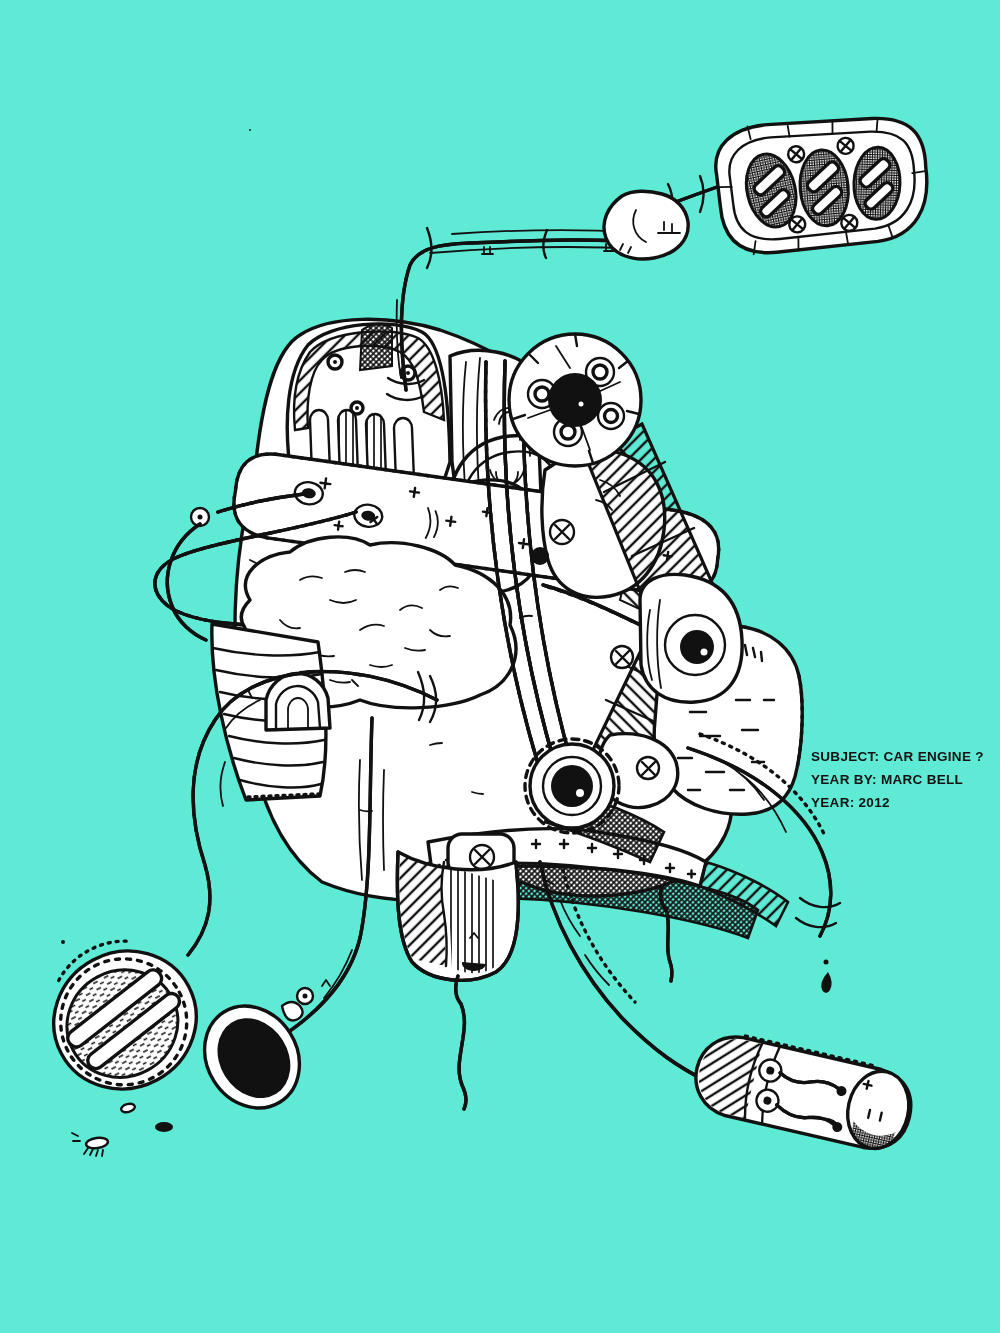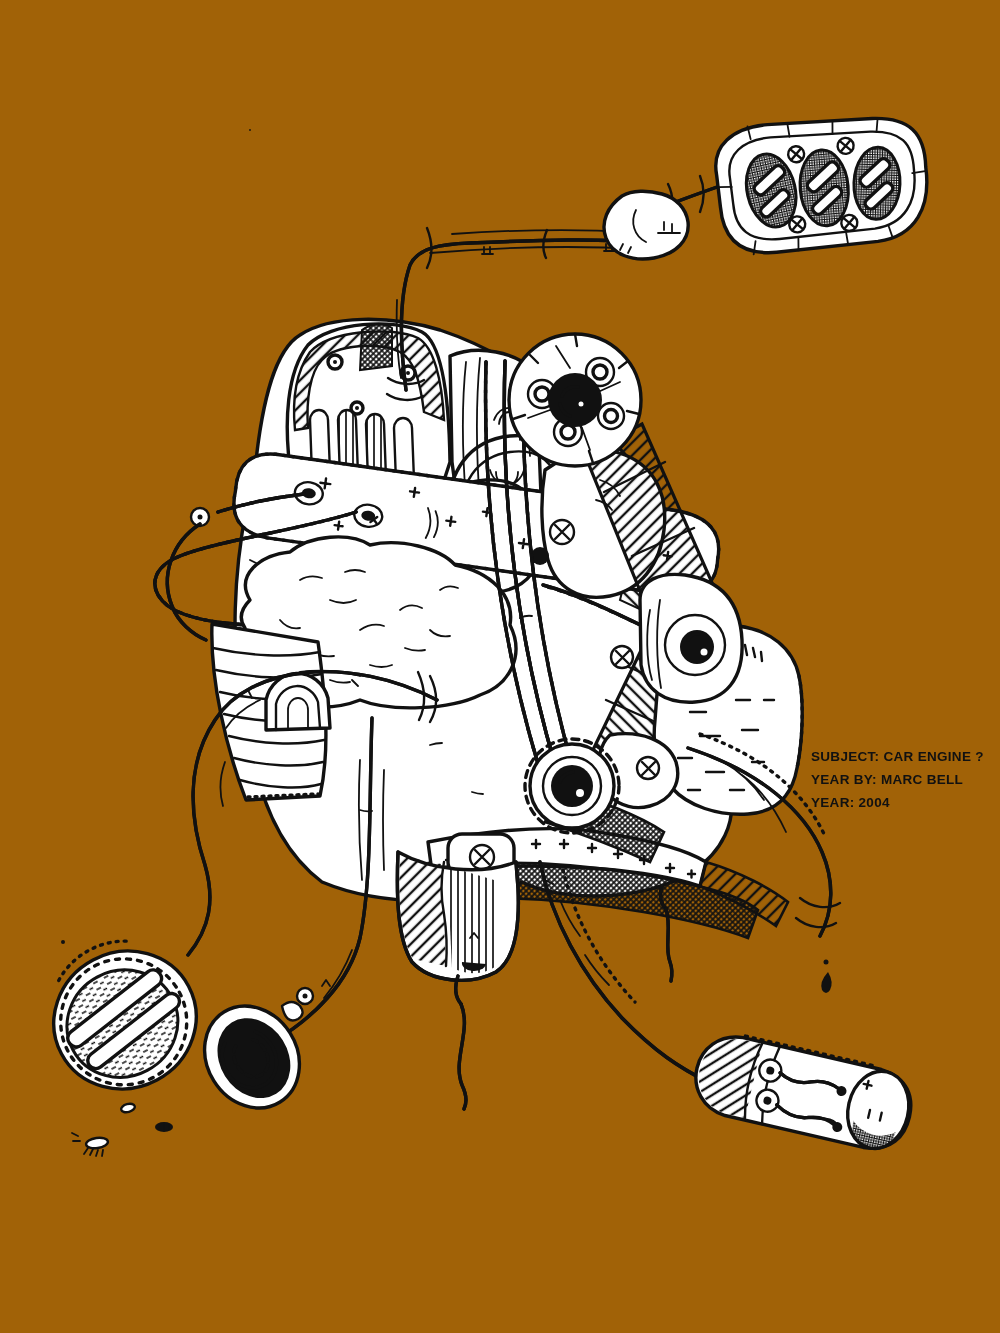--- a/index.html
+++ b/index.html
@@ -1,16 +1,16 @@
 <!DOCTYPE html>
 <html><head>
 <meta charset="utf-8">
 <style>
   html,body{margin:0;padding:0;background:#fff}
-  #stage{position:relative;width:1000px;height:1333px;background:#a16207;overflow:hidden}
+  #stage{position:relative;width:1000px;height:1333px;background:#5eead4;overflow:hidden}
   #stage svg{position:absolute;left:0;top:0}
   .w{fill:#fff;stroke:#111;stroke-width:3.4;stroke-linejoin:round;stroke-linecap:round}
   .o{fill:none;stroke:#111;stroke-width:3.4;stroke-linejoin:round;stroke-linecap:round}
   .t{stroke-width:1.8}
   .t2{stroke-width:2.4}
   .k{fill:#111;stroke:none}
   .ann{position:absolute;left:811px;top:745px;color:#111;font-family:"Liberation Sans",sans-serif;
        font-weight:bold;font-size:13.5px;line-height:23px;letter-spacing:.3px;white-space:nowrap}
 </style>
 </head>
@@ -356,15 +356,15 @@
   <ellipse class="w t2" cx="97" cy="1143" rx="11" ry="5" transform="rotate(-8 97 1143)"></ellipse>
   <path class="o t" d="M88,1148 l-4,6 M93,1149 l-3,6 M98,1150 l-2,6 M103,1150 l-1,6 M78,1136 l-6,-3 M80,1141 l-7,0"></path>
   <circle class="k" cx="63" cy="942" r="2"></circle>
   <path class="o t" d="M322,986 l4,-6 l4,6 M470,938 l4,-5 l4,5"></path>
 </g>
 </svg>
 
 <div class="ann">
   <div>SUBJECT: CAR ENGINE ?</div>
   <div>YEAR BY: MARC BELL</div>
-  <div>YEAR: 2004</div>
+  <div>YEAR: 2012</div>
 </div>
 </div>
 
 </body></html>

